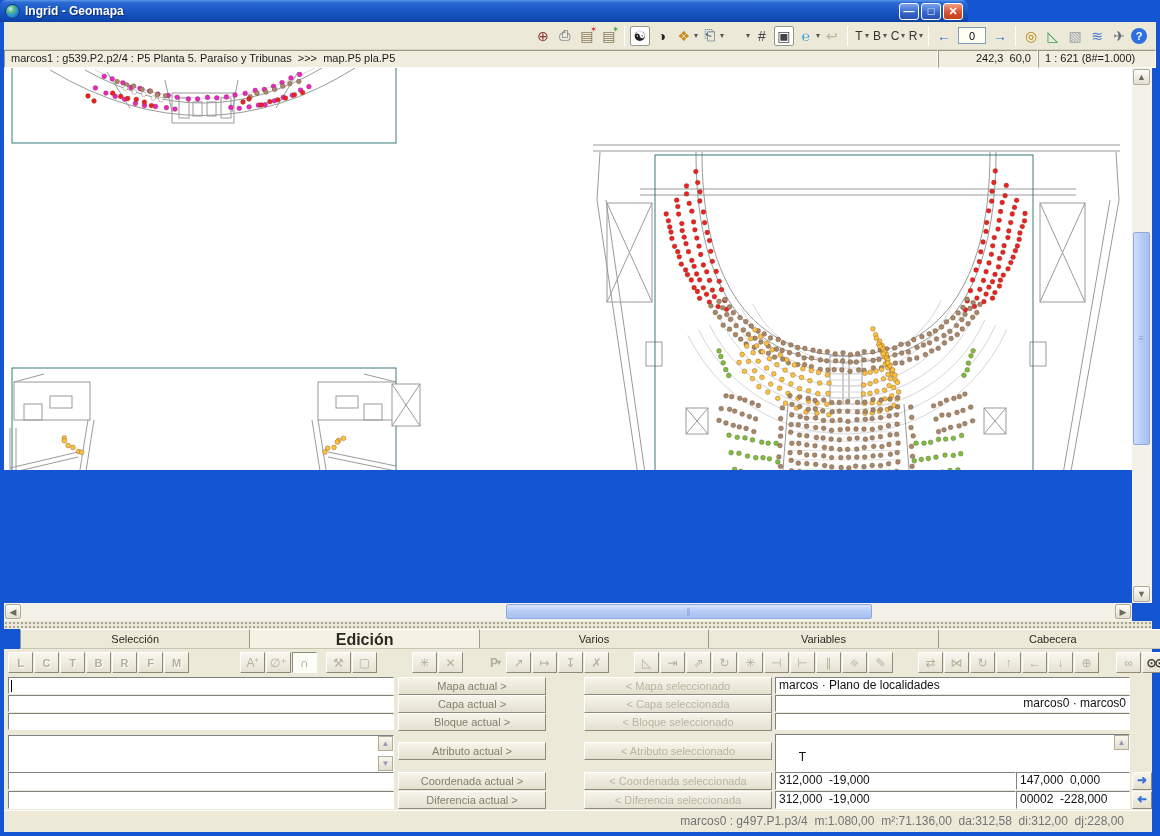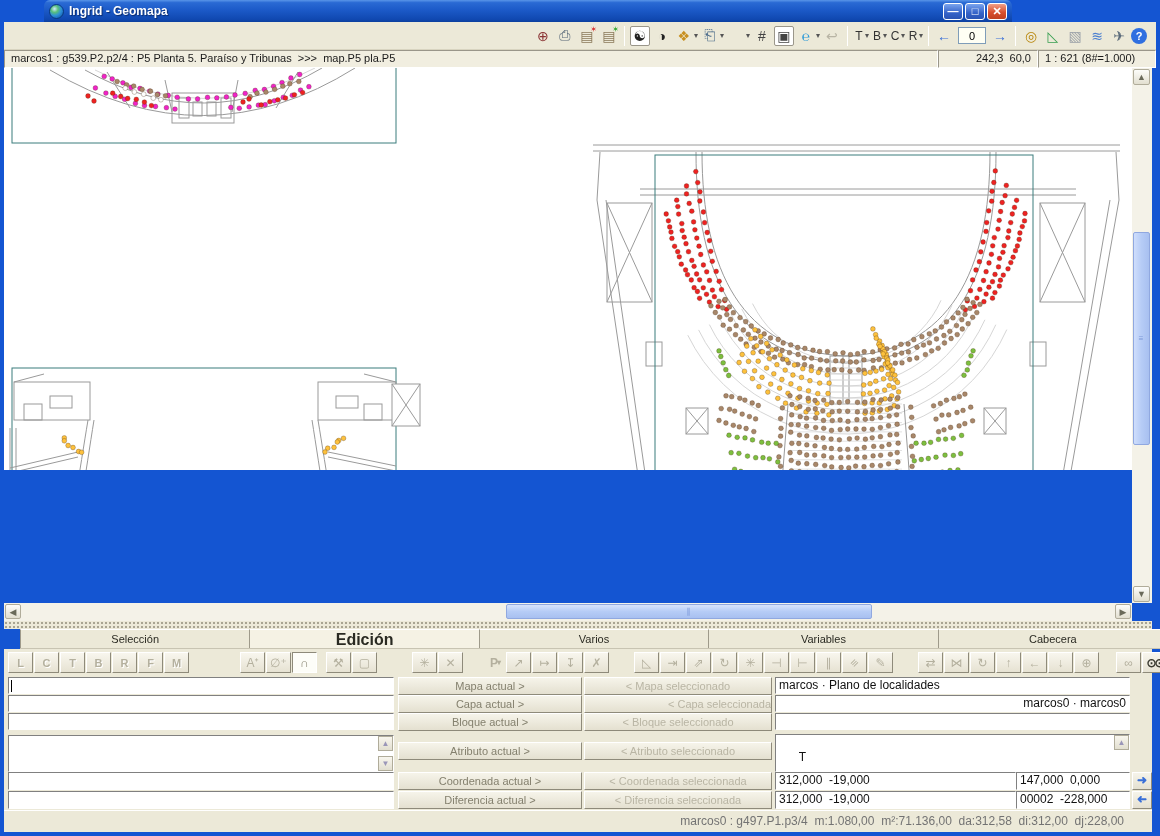--- a/index.html
+++ b/index.html
@@ -2,21 +2,21 @@
 <html><head>
 <meta charset="utf-8">
 <style>
   * { margin:0; padding:0; box-sizing:border-box; }
   html,body { width:1160px; height:836px; font-family:"Liberation Sans",sans-serif; }
   #frame { position:relative; width:1160px; height:836px; background:#1455d2; overflow:hidden; }
 
   
   .titlebar { position:absolute; left:0; top:0; width:968px; height:22px;
     background:linear-gradient(180deg,#5a96e8 0%,#2a6ad4 12%,#1c5ac8 45%,#1048b0 88%,#0c3f9e 100%);
-    border-radius:6px 6px 0 0; display:flex; align-items:center; padding:0 5px;margin-left:44px; }
+    border-radius:6px 6px 0 0; display:flex; align-items:center; padding:0 5px; }
   .titlebar .apptitle { color:#fff; font-weight:bold; font-size:12px; text-shadow:1px 1px 1px #0a2a6a; margin-left:5px; flex:1; }
   .globe { width:15px; height:15px; border-radius:50%;
     background:radial-gradient(circle at 35% 30%, #cfeaff 0%, #59c07a 28%, #2d8fd8 55%, #0a4a9e 100%); border:1px solid #0a3a7e; }
   .winbtn { width:20px; height:17px; margin-left:2px; border-radius:3px; border:1px solid #fff;
     color:#fff; font-size:11px; line-height:14px; text-align:center; font-weight:bold;
     background:linear-gradient(180deg,#7aa4ee,#3462c8 60%,#2a54b4); }
   .winbtn.close { background:linear-gradient(180deg,#f0a088,#d8502e 55%,#c04020); }
 
   
   .toolbar { position:absolute; left:4px; top:22px; width:1152px; height:28px; background:#ece9d8;
@@ -77,21 +77,21 @@
   
   .form { position:absolute; left:4px; top:676px; width:1148px; height:134px; background:#ece9d8; }
   .finput { position:absolute; left:4px; width:386px; height:17px; background:#fff; border:1px solid #808080;
     border-color:#808080 #fff #fff #808080; font-size:11px; }
   .caret { position:absolute; left:2px; top:2px; width:1px; height:12px; background:#000; }
   .ftext { position:absolute; left:4px; top:59px; width:386px; height:37px; background:#fff; border:1px solid #808080; border-color:#808080 #fff #fff #808080; }
   .mini { position:absolute; width:15px; height:15px; background:linear-gradient(180deg,#f8f6ee,#e2dfd0); border:1px solid #b0ac9a;
     color:#9a96b8; font-size:8px; display:flex; align-items:center; justify-content:center; }
   .abtn { position:absolute; height:18px; border:1px solid; border-color:#fff #8e8a7a #8e8a7a #fff; background:linear-gradient(180deg,#f6f4ea,#e4e0d0);
     font-size:11px; color:#84806e; text-align:center; line-height:16px; }
-  .abtn.colA { left:394px; width:184px; }
+  .abtn.colA { left:394px; width:148px; }
   .abtn.colB { left:580px; width:188px; color:#b9b5a4; }
   .fval { position:absolute; left:771px; width:355px; height:17px; background:#fff; border:1px solid #808080; border-color:#808080 #fff #fff #808080;
     font-size:12px; color:#111; padding:0 3px; white-space:pre; overflow:hidden; line-height:15px; }
   .fval.big { top:58px; height:38px; }
   .fval.c1 { width:241px; height:18px; }
   .fval.c2 { left:1012px; width:114px; height:18px; }
   .arrbtn { position:absolute; left:1128px; width:20px; height:18px; border:1px solid; border-color:#fff #8e8a7a #8e8a7a #fff;
     background:linear-gradient(180deg,#f6f4ea,#e4e0d0); color:#3a70d8; font-size:12px; font-weight:bold; text-align:center; line-height:15px; }
 
   
@@ -1230,21 +1230,21 @@
     <div class="finput" style="top:115px;height:18px;"></div>
 
     <div class="abtn colA" style="top:1px;">Mapa actual &gt;</div>
     <div class="abtn colA" style="top:19px;">Capa actual &gt;</div>
     <div class="abtn colA" style="top:37px;">Bloque actual &gt;</div>
     <div class="abtn colA" style="top:66px;">Atributo actual &gt;</div>
     <div class="abtn colA" style="top:96px;">Coordenada actual &gt;</div>
     <div class="abtn colA" style="top:115px;">Diferencia actual &gt;</div>
 
     <div class="abtn colB" style="top:1px;">&lt; Mapa seleccionado</div>
-    <div class="abtn colB" style="top:19px;text-align:right;">&lt; Capa seleccionada</div>
+    <div class="abtn colB" style="top:19px;">&lt; Capa seleccionada</div>
     <div class="abtn colB" style="top:37px;">&lt; Bloque seleccionado</div>
     <div class="abtn colB" style="top:66px;">&lt; Atributo seleccionado</div>
     <div class="abtn colB" style="top:96px;">&lt; Coordenada seleccionada</div>
     <div class="abtn colB" style="top:115px;">&lt; Diferencia seleccionada</div>
 
     <div class="fval" style="top:1px;">marcos · Plano de localidades</div>
     <div class="fval" style="top:19px;text-align:right;">marcos0 · marcos0</div>
     <div class="fval" style="top:37px;"></div>
     <div class="fval big">
       <span>T</span>

